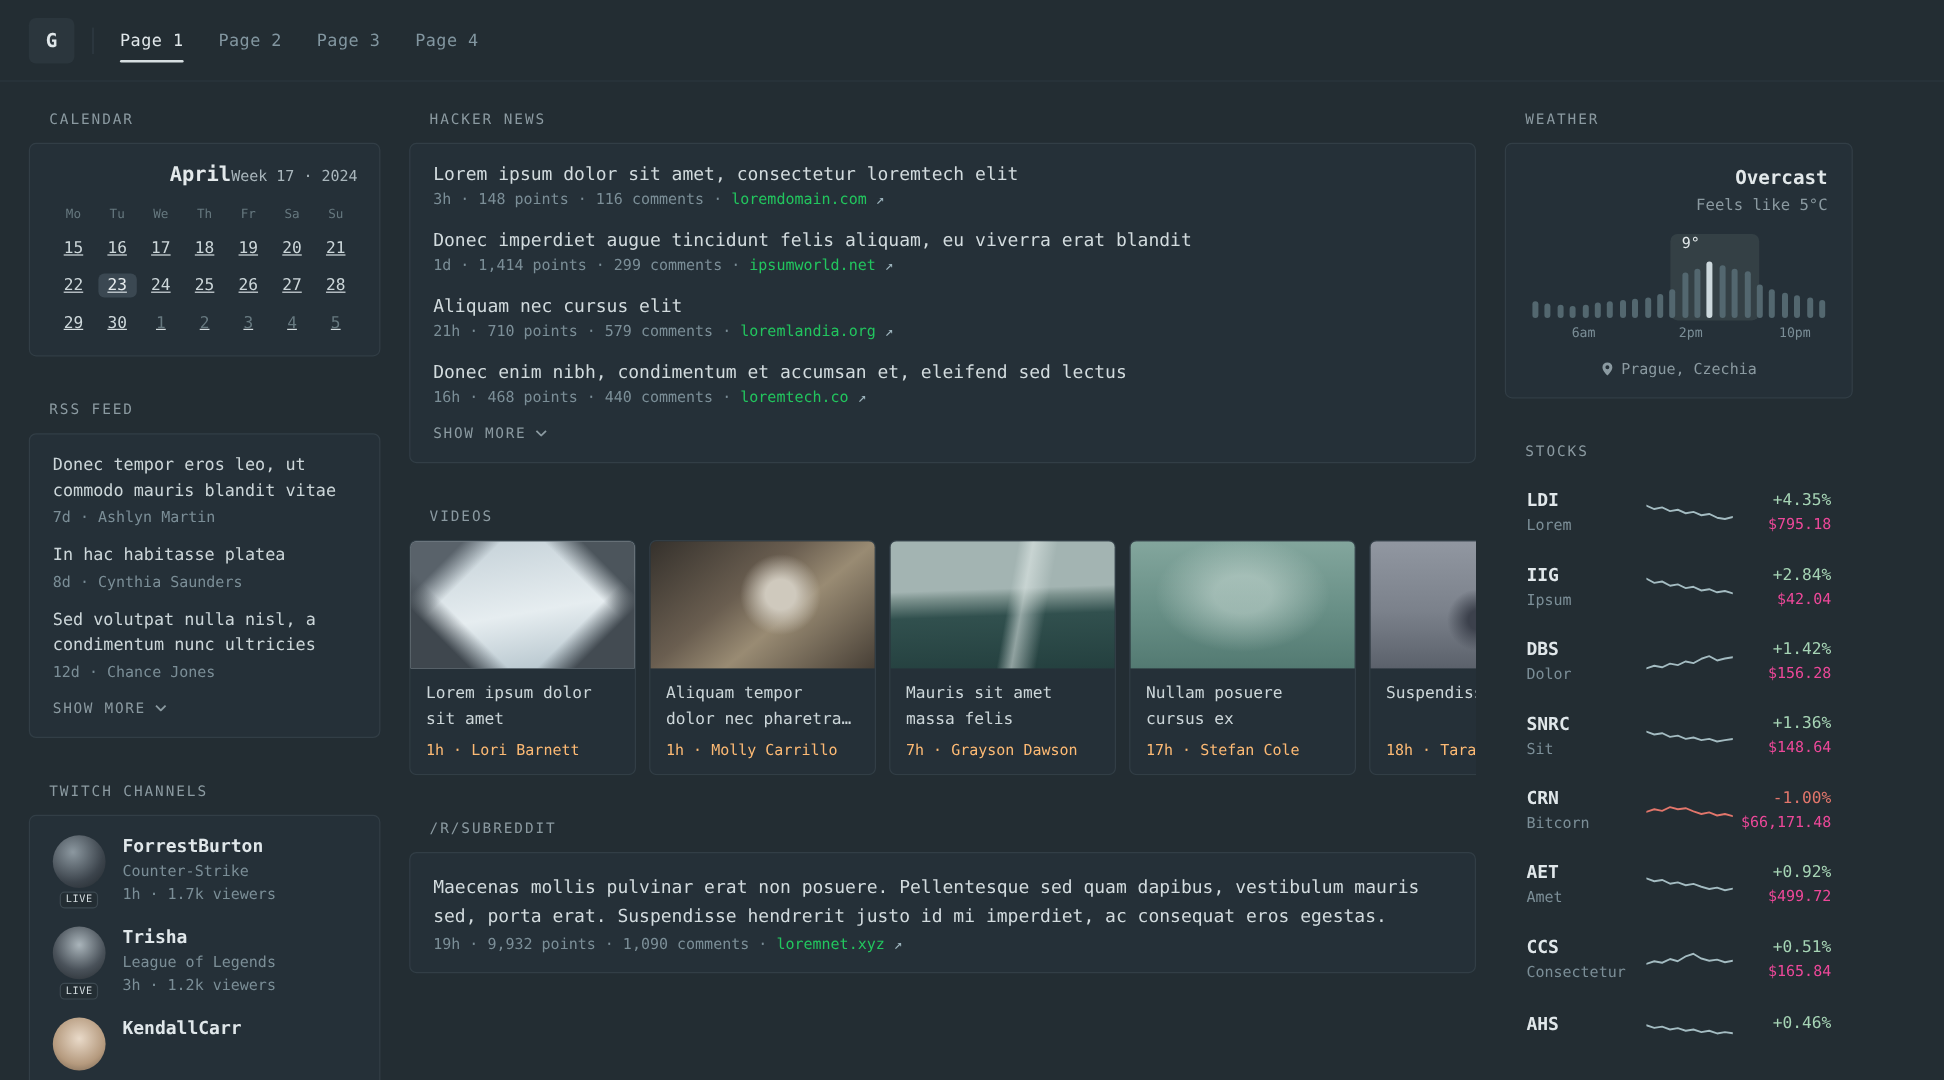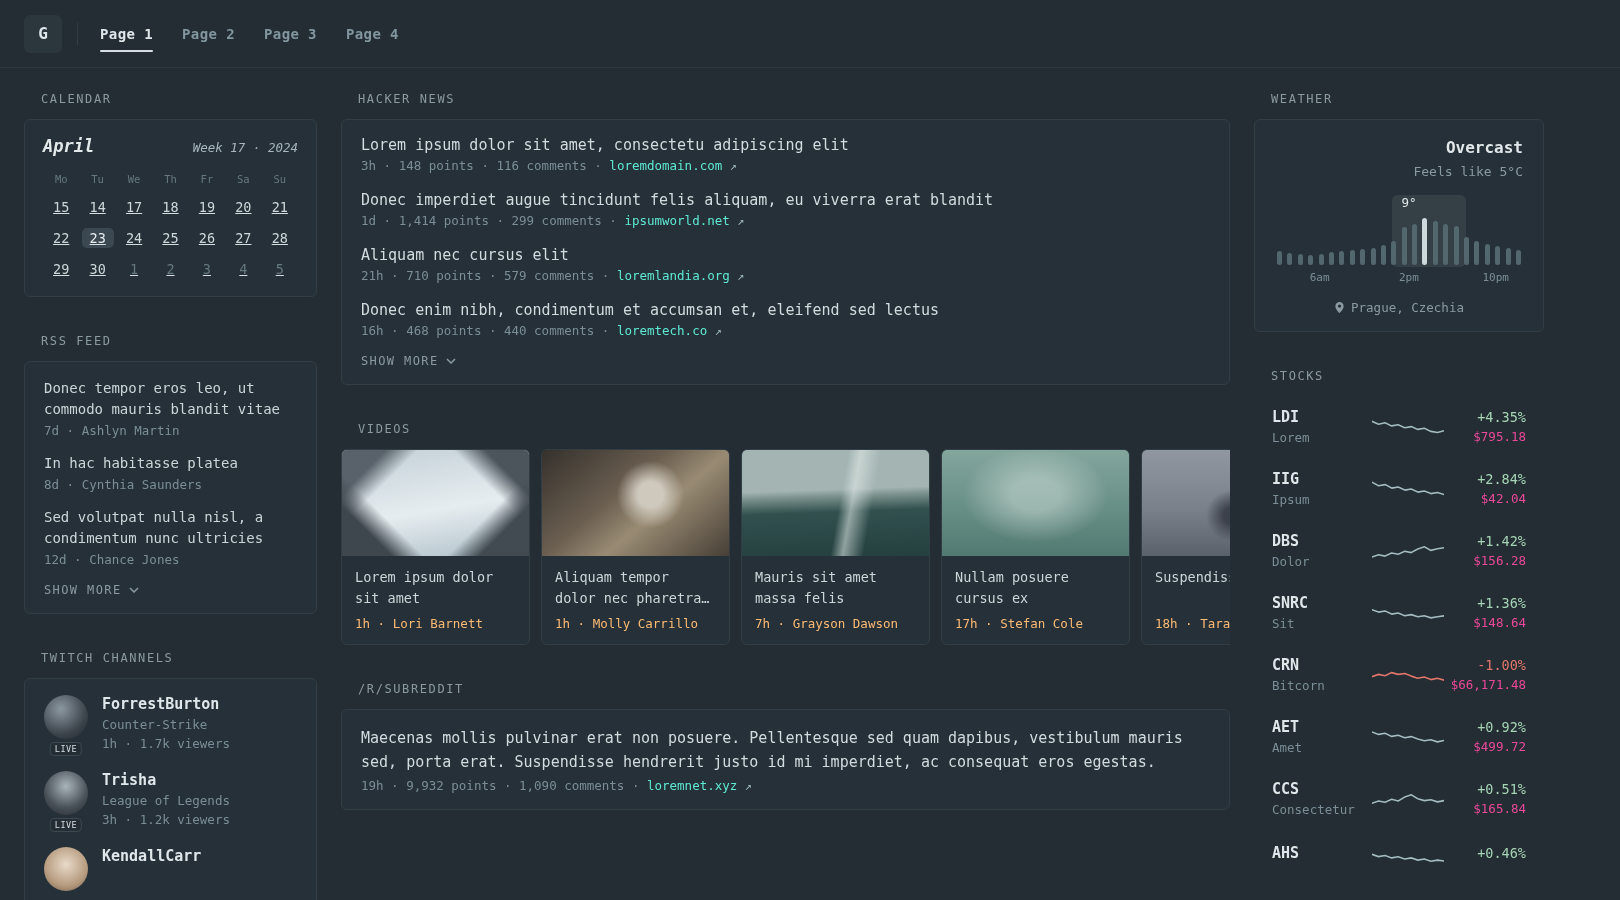--- a/index.html
+++ b/index.html
@@ -7,55 +7,55 @@
   html,body { width:1620px; height:900px; overflow:hidden; }
   body {
     background:#232d33; color:#d5dde0;
     font-family:"DejaVu Sans Mono","Liberation Mono",monospace;
     font-size:14px;
   }
   
   .nav { height:68px; display:flex; align-items:center; padding:0 24px; border-bottom:1px solid #2c373e; }
   .logo { width:38px; height:38px; border-radius:6px; background:#2b363d; display:flex; align-items:center; justify-content:center; font-size:16px; font-weight:bold; color:#e0e7ea; cursor:pointer; }
   .nav-sep { width:1px; height:22px; background:#323e46; margin:0 22px 0 15px; }
-  .tabs { display:flex; gap:29px;font-weight:bold; }
+  .tabs { display:flex; gap:29px; }
   .tab { font-size:14px; color:#8296a0; cursor:pointer; position:relative; letter-spacing:.4px; }
   .tab.active { color:#e0e7ea; }
   .tab.active::after { content:""; position:absolute; left:0; right:0; bottom:-10px; height:2px; border-radius:1px; background:#d7dfe2; }
   
   .columns { display:flex; gap:24px; padding:24px 76px 0 24px; align-items:flex-start; }
   .col-left  { width:293px; flex:none; }
   .col-mid   { flex:1; min-width:0; }
   .col-right { width:290px; flex:none; }
   .widget { margin-bottom:37px; }
   .widget-title { font-size:12px; font-weight:normal; color:#8b9aa1; letter-spacing:1.6px; padding-left:17px; margin-bottom:13px; text-transform:uppercase; }
   .card { background:#253038; border:1px solid #323e46; border-radius:6px; }
   
   .cal-card { padding:16px 18px 12px; }
-  .cal-head { display:flex; justify-content:space-between; align-items:baseline;font-style:italic; }
+  .cal-head { display:flex; justify-content:flex-end; align-items:baseline; }
   .cal-month { font-size:17px; font-weight:600; color:#e3e9eb; }
   .cal-week { font-size:12.5px; color:#a9b6bc; }
   .cal-dow, .cal-grid { display:grid; grid-template-columns:repeat(7,1fr); }
   .cal-dow { margin-top:17px; }
   .cal-dow span { text-align:center; font-size:10.5px; color:#66787f; }
   .cal-grid { margin-top:6px;text-decoration:underline; }
   .cal-day { height:31px; display:flex; align-items:center; justify-content:center; font-size:13.5px; color:#cdd7da; }
   .cal-day b { font-weight:normal; }
   .cal-day.muted { color:#66787f; }
   .cal-day.selected b { background:#3b4852; border-radius:5px; padding:2px 8px; color:#e6ebed; }
   
   .list-card { padding:16px 19px; }
   .rss-item + .rss-item { margin-top:15px; }
   .rss-title { font-size:14px; color:#ccd6d9; line-height:1.5; cursor:pointer; }
   .item-meta { font-size:12.5px; color:#7b8e97; margin-top:3px; }
   .show-more { display:inline-flex; align-items:center; gap:7px; margin-top:16px; font-size:12px; letter-spacing:1.4px; color:#8b9aa1; cursor:pointer; }
   .hn-item + .hn-item { margin-top:18px; }
   .hn-title { font-size:15px; color:#d2dbde; cursor:pointer; }
   .hn-meta { font-size:12.5px; color:#7b8e97; margin-top:4px; }
-  .domain { color:#5eead4; cursor:pointer; }
+  .domain { color:#22c55e; cursor:pointer; }
   .ext { color:#9fb6bf; font-size:12px; }
   .reddit-title { font-size:15px; color:#d2dbde; line-height:1.6; cursor:pointer; }
   
   .tw-card { padding:16px 19px; }
   .tw-row { display:flex; gap:14px; cursor:pointer; }
   .tw-row + .tw-row { margin-top:20px; }
   .tw-avatar-wrap { position:relative; width:44px; flex:none; }
   .tw-avatar { width:44px; height:44px; border-radius:50%; }
   .av-1 { background:radial-gradient(circle at 38% 32%, #8c98a0, #3c444c 62%, #20262b); }
   .av-2 { background:radial-gradient(circle at 50% 35%, #aab5bb, #4a525a 58%, #23292e); }
@@ -146,21 +146,21 @@
           <span>Th</span>
           <span>Fr</span>
           <span>Sa</span>
           <span>Su</span>
         </div>
         <div class="cal-grid">
           <span class="cal-day">
               <b>15</b>
             </span>
           <span class="cal-day">
-              <b>14</b>
+              <b>16</b>
             </span>
           <span class="cal-day">
               <b>17</b>
             </span>
           <span class="cal-day">
               <b>18</b>
             </span>
           <span class="cal-day">
               <b>19</b>
             </span>
@@ -277,21 +277,21 @@
     </section>
 
   </aside>
 
   <section class="col-mid">
 
     <section class="widget">
       <h2 class="widget-title">HACKER NEWS</h2>
       <div class="card list-card">
         <div class="hn-item">
-          <div class="hn-title">Lorem ipsum dolor sit amet, consectetu adipiscing elit</div>
+          <div class="hn-title">Lorem ipsum dolor sit amet, consectetur loremtech elit</div>
           <div class="hn-meta">
             <span>3h · 148 points · 116 comments ·</span>
             <span class="domain">loremdomain.com</span>
             <span class="ext">↗</span>
           </div>
         </div>
         <div class="hn-item">
           <div class="hn-title">Donec imperdiet augue tincidunt felis aliquam, eu viverra erat blandit</div>
           <div class="hn-meta">
             <span>1d · 1,414 points · 299 comments ·</span>

